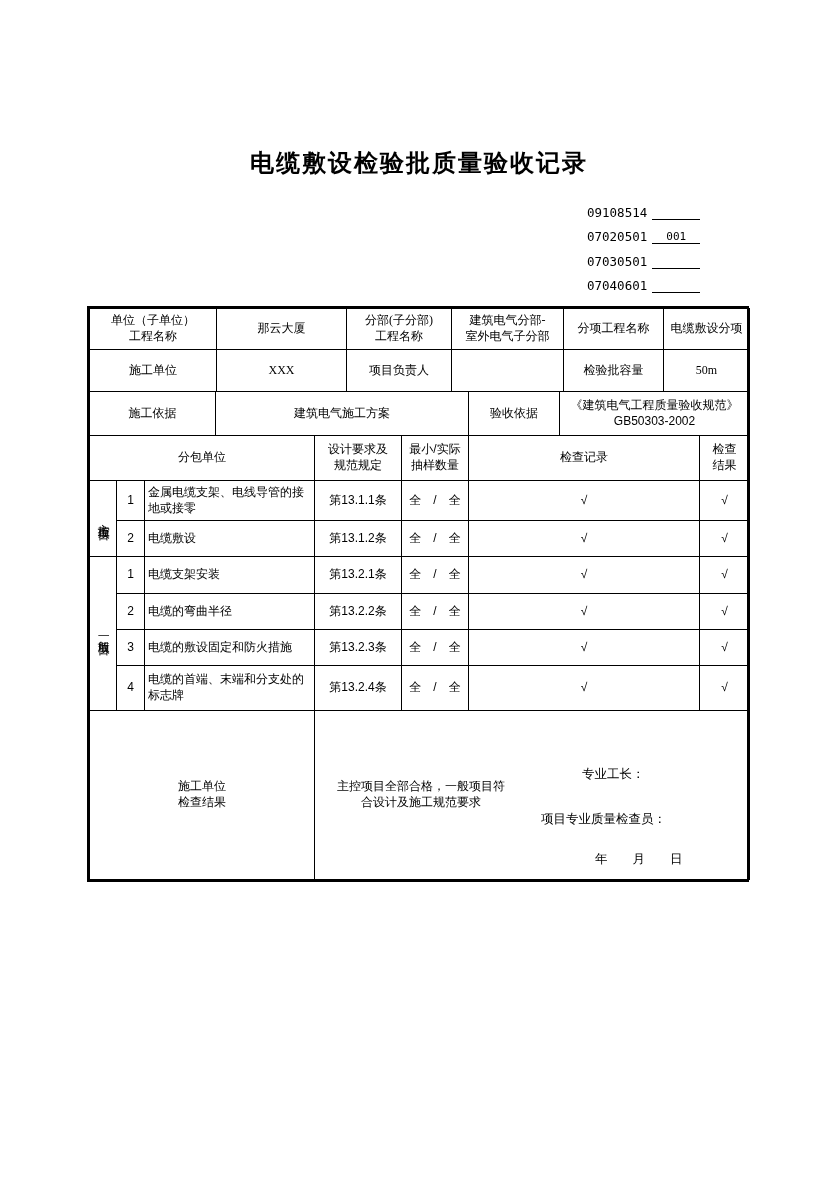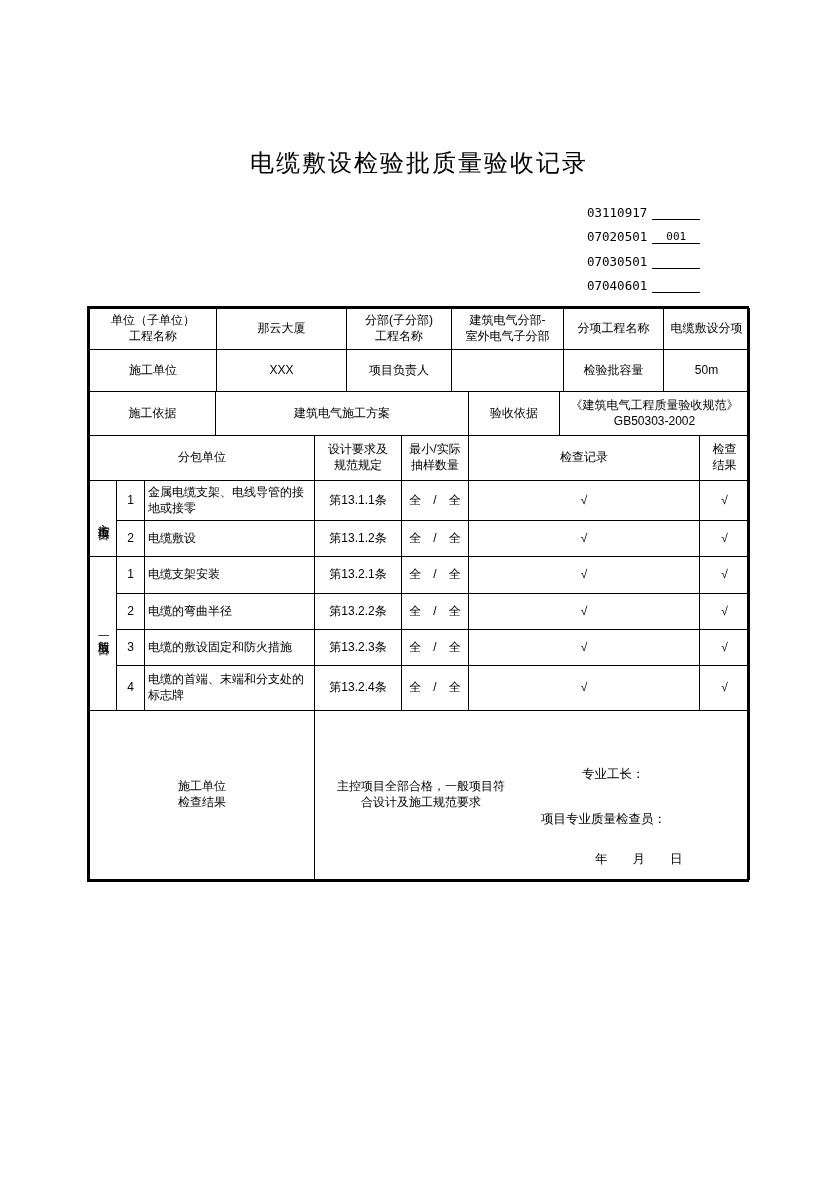--- a/index.html
+++ b/index.html
@@ -3,38 +3,38 @@
 <meta charset="utf-8">
 <style>
   * { box-sizing: border-box; }
   html,body { margin:0; padding:0; background:#fff; }
   .page {
     position:relative; width:838px; height:1186px; background:#ffffff;
     font-family:"Liberation Sans", sans-serif; color:#000;
   }
   .title {
     position:absolute; top:147px; left:0; width:100%;
-    text-align:center; font-size:24px; font-weight:normal; letter-spacing:2px;
+    text-align:center; font-size:24px; font-weight:bold; letter-spacing:2px;
   }
   .codes { position:absolute; left:587px; top:195px; }
   .code-row { display:flex; align-items:flex-end; height:24.5px; font-family:"DejaVu Sans Mono", monospace; font-size:12.5px; }
   .code-num { display:inline-block; }
   .code-line {
     display:inline-block; width:48px; margin-left:5px;
     border-bottom:1px solid #000; text-align:center;
     font-size:11px; line-height:13px; min-height:13px;
   }
   .doc-table {
     position:absolute; left:87px; top:306px; width:662px;
     border:2px solid #000; background:#fff;
   }
   .doc-table table {
     border-collapse:collapse; width:100%; table-layout:fixed; margin-top:-1px;
   }
-  .doc-table table:first-child { margin-top:0; }
+  .doc-table table:first-child { margin-top:0;font-family:Liberation Serif, serif; }
   td {
     border:1px solid #000; font-size:12px; text-align:center;
     vertical-align:middle; padding:1px 3px; white-space:pre-line; line-height:1.3;
     overflow:hidden;
   }
   td.left { text-align:left; }
   .r-h41 td{height:41px} .r-h42 td{height:42px} .r-h43 td{height:43px}
   .r-h44 td{height:44px} .r-h45 td{height:45px} .r-h40 td{height:40px}
   .r-h36 td{height:36px} .r-h37 td{height:37px}
   .r-h169 td{height:169px} .r-h121 td{height:121px}
@@ -57,21 +57,21 @@
 </style>
 </head>
 <body>
 
 <div class="page">
 
   <div class="title">电缆敷设检验批质量验收记录</div>
 
   <div class="codes">
     <div class="code-row">
-      <span class="code-num">03110917</span>
+      <span class="code-num">09108514</span>
       <span class="code-line"></span>
     </div>
     <div class="code-row">
       <span class="code-num">07020501</span>
       <span class="code-line">001</span>
     </div>
     <div class="code-row">
       <span class="code-num">07030501</span>
       <span class="code-line"></span>
     </div>

